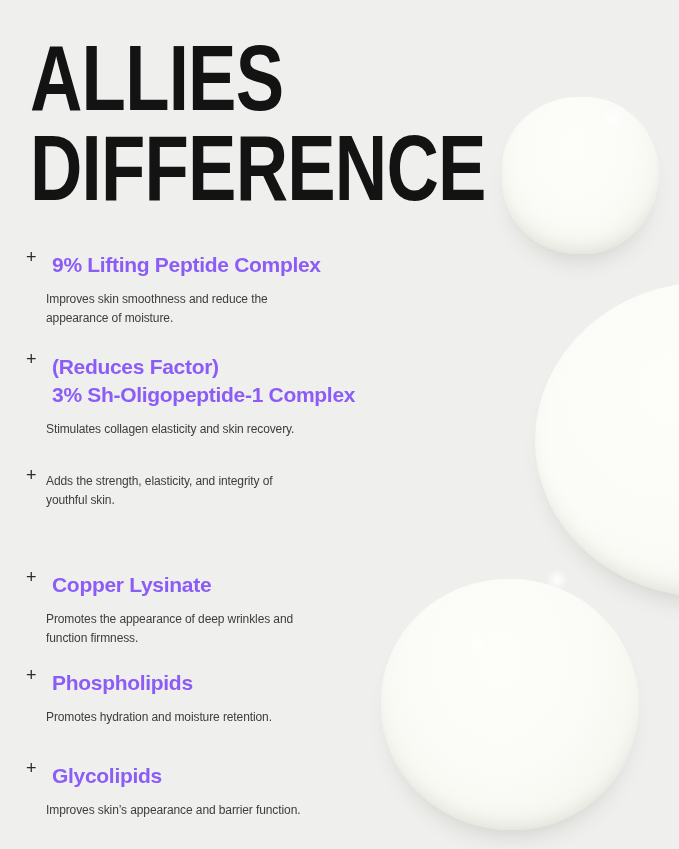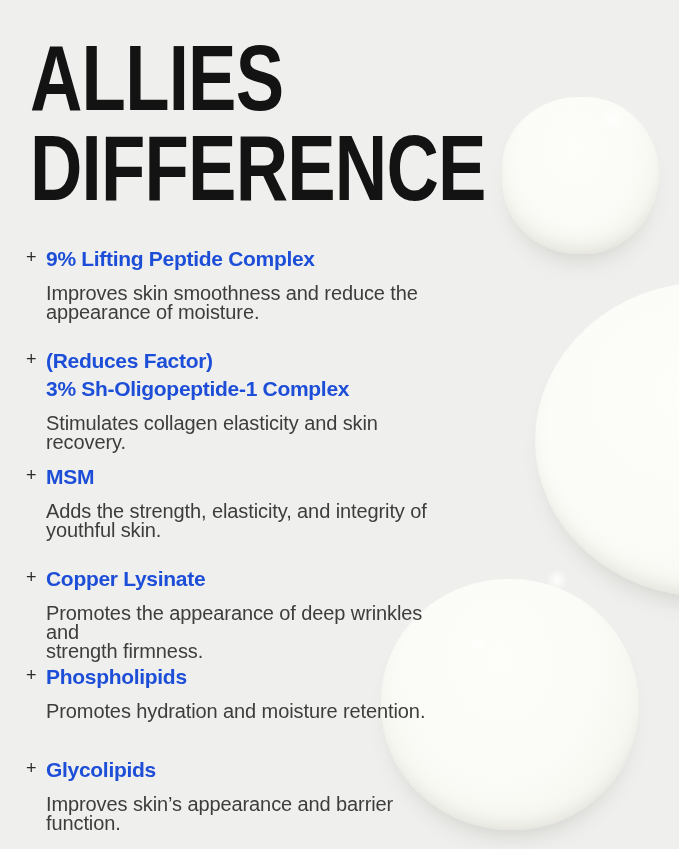--- a/index.html
+++ b/index.html
@@ -79,31 +79,31 @@
   .marker {
     flex: 0 0 18px;
     width: 18px;
     font-size: 18px;
     line-height: 28px;
     font-weight: 400;
     color: #2b2b2b;
   }
   .content { flex: 1 1 auto; }
   .title {
-    margin: 2px;
+    margin: 8px;
     font-size: 21px;
     line-height: 28px;
     font-weight: 700;
     letter-spacing: -0.3px;
-    color: #1d4ed8;
+    color: #8b5cf6;
   }
   .title span { display: block; }
   .desc {
     margin: 11px 0 0 2px;
-    font-size: 20px;
+    font-size: 12px;
     line-height: 19px;
     font-weight: 400;
     letter-spacing: -0.1px;
     color: #3d3d3d;
   }
   .desc span { display: block; }
 </style>
 </head>
 <body>
 
@@ -143,39 +143,36 @@
       </h2>
       <p class="desc">
         <span>Stimulates collagen elasticity and skin recovery.</span>
       </p>
     </div>
   </div>
 
   <div class="item" style="top:461px">
     <span class="marker">+</span>
     <div class="content">
-      <h2 class="title">
-        <span>MSM</span>
-      </h2>
       <p class="desc">
         <span>Adds the strength, elasticity, and integrity of</span>
         <span>youthful skin.</span>
       </p>
     </div>
   </div>
 
   <div class="item" style="top:563px">
     <span class="marker">+</span>
     <div class="content">
       <h2 class="title">
         <span>Copper Lysinate</span>
       </h2>
       <p class="desc">
         <span>Promotes the appearance of deep wrinkles and</span>
-        <span>strength firmness.</span>
+        <span>function firmness.</span>
       </p>
     </div>
   </div>
 
   <div class="item" style="top:661px">
     <span class="marker">+</span>
     <div class="content">
       <h2 class="title">
         <span>Phospholipids</span>
       </h2>

